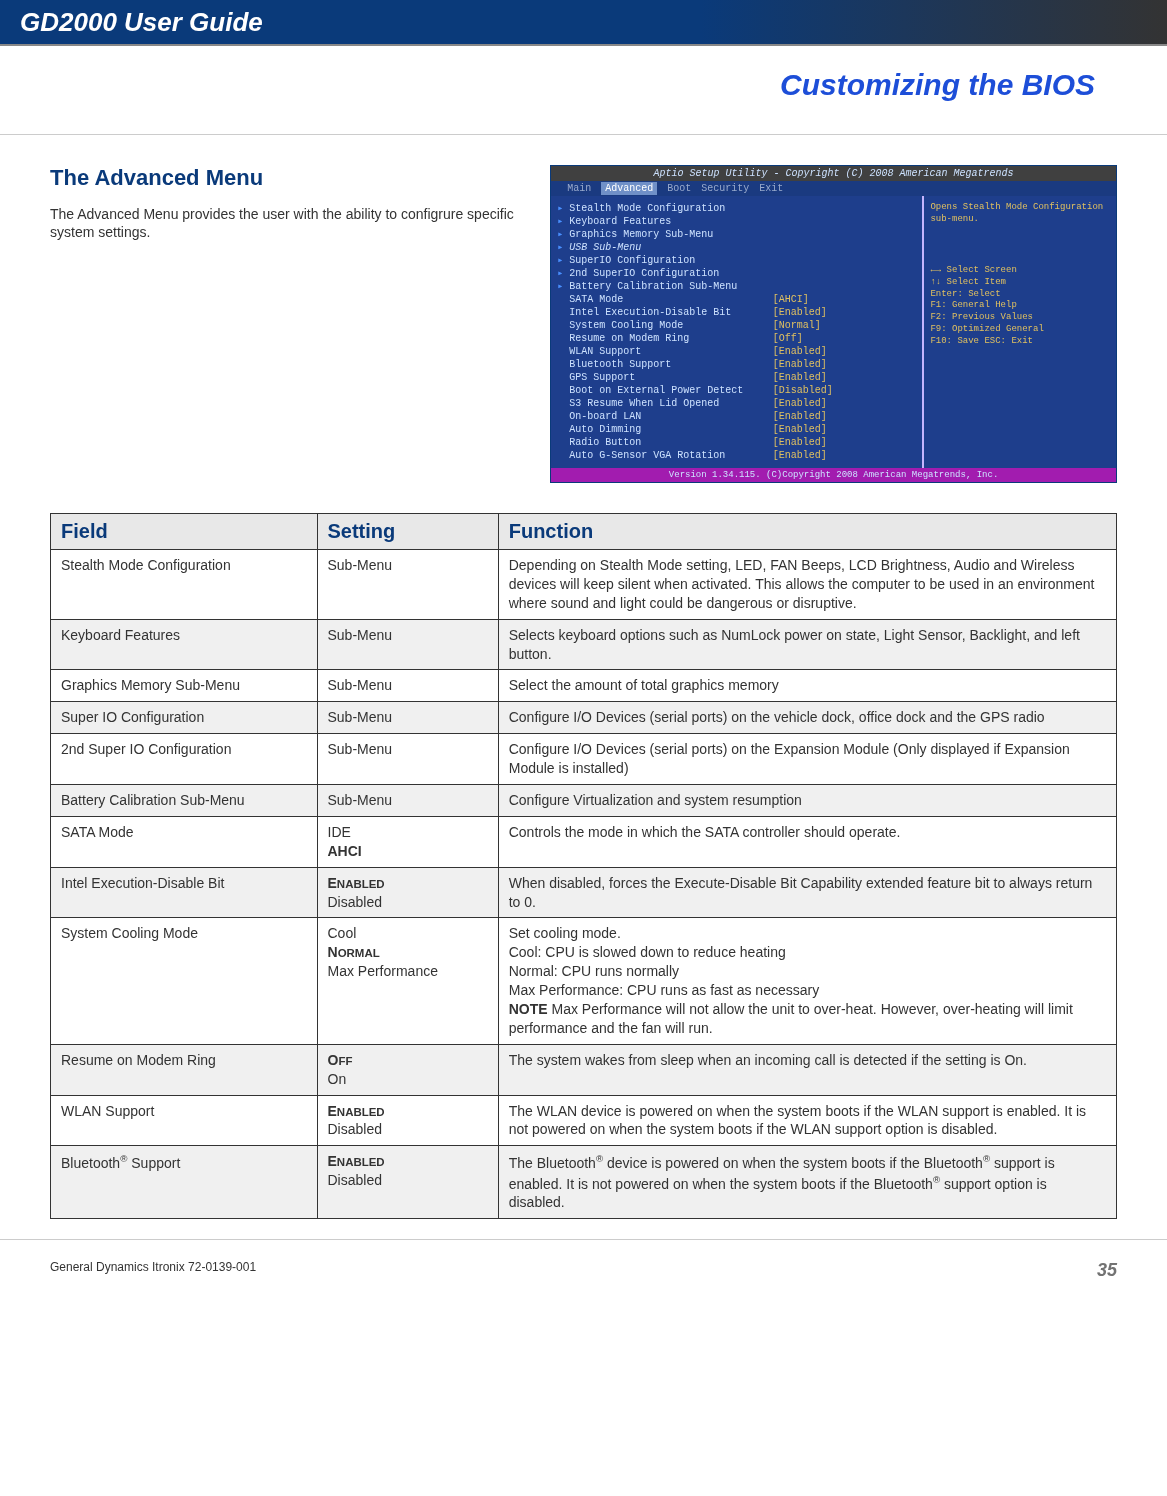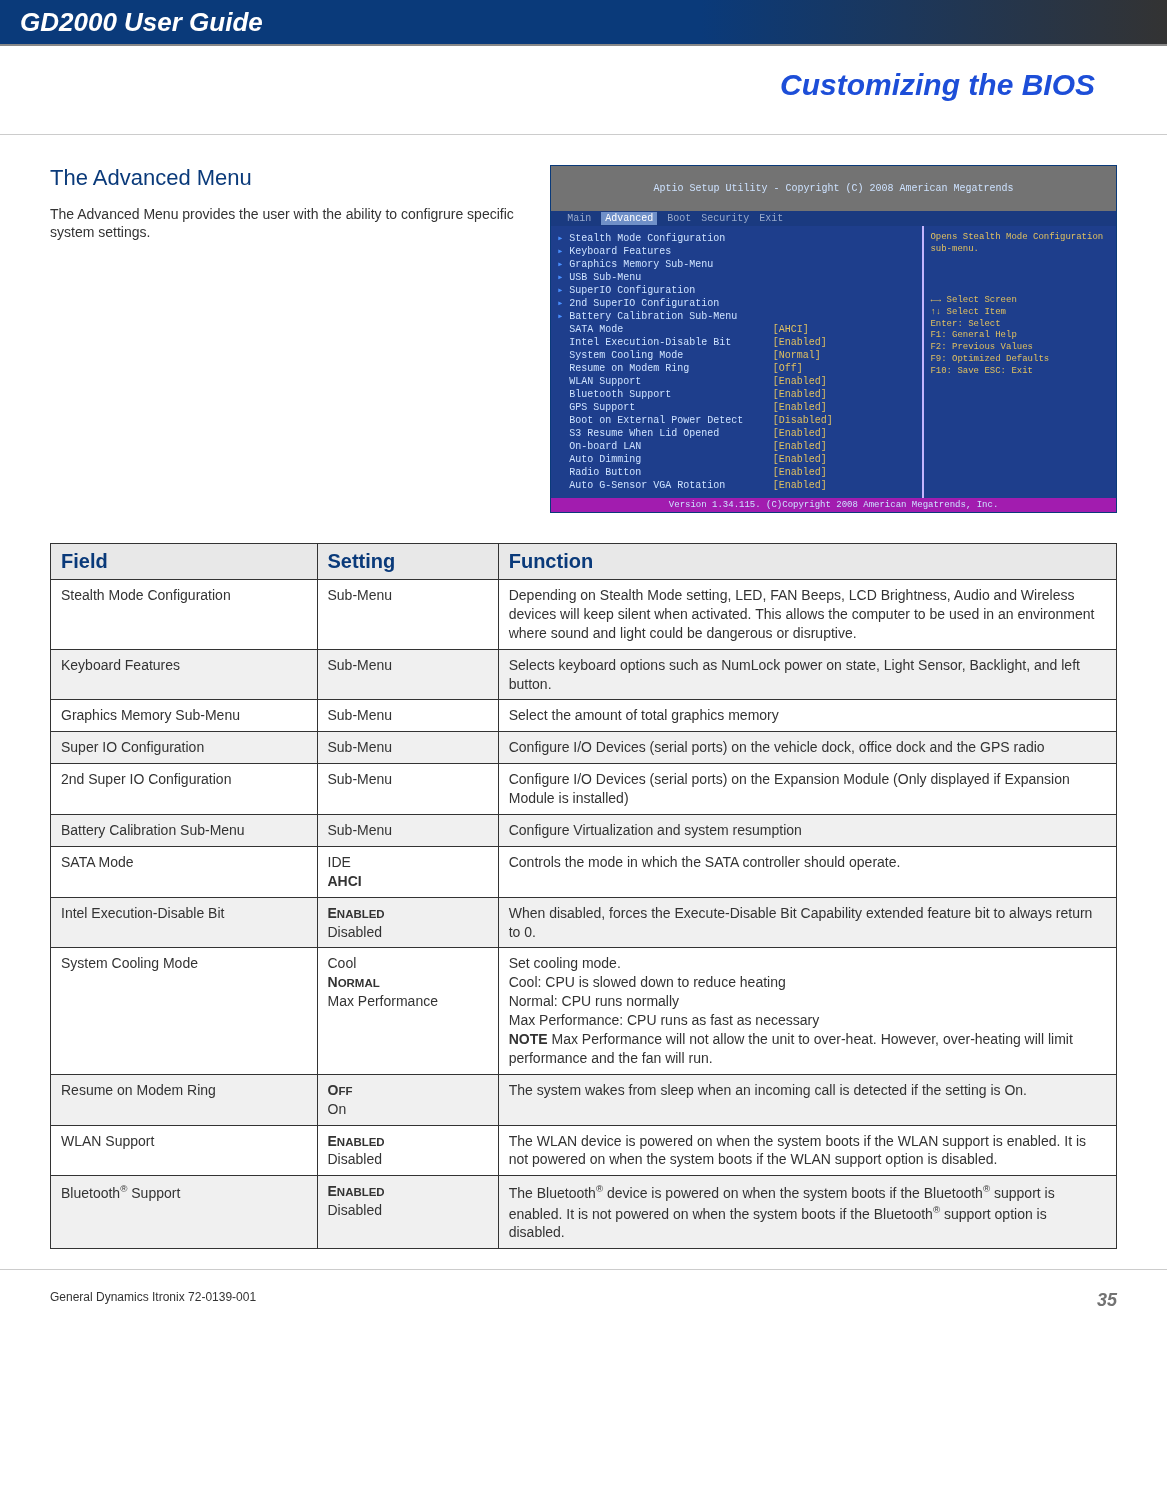--- a/index.html
+++ b/index.html
@@ -43,37 +43,38 @@
   }
   .two-col {
     display: flex;
     gap: 20px;
     margin-bottom: 30px;
   }
   .left-col { flex: 0 0 45%; }
   .right-col { flex: 1; }
   .section-title {
     color: #0a3a7a;
-    font-weight: normal;
+    font-weight: bold;
     font-size: 22px;
     margin: 0 0 8px 0;
   }
   .body-text { font-size: 14px; line-height: 1.3; }
   .bios-screenshot {
     border: 1px solid #0a3a7a;
     background: #2a50a0;
     font-family: "Courier New", monospace;
     font-size: 10px;
     color: #fff;
   }
   .bios-top {
-    background: #737373;
+    background: #404040;
     text-align: center;
-    padding: 17px;
+    padding: 2px;
     color: #cde2ff;
+    font-style: italic;
   }
   .bios-menu {
     background: #1a3a80;
     padding: 2px 16px;
     font-size: 10px;
   }
   .bios-menu span { margin-right: 10px; color: #9ac; }
   .bios-menu .sel { background: #7090c8; color: #fff; padding: 1px 4px; }
   .bios-body {
     display: flex;
@@ -159,21 +160,21 @@
               </div>
               <div class="row">
                 <span class="name menuarrow" style="white-space: pre;">Keyboard Features</span>
                 <span class="val"></span>
               </div>
               <div class="row">
                 <span class="name menuarrow" style="white-space: pre;">Graphics Memory Sub-Menu</span>
                 <span class="val"></span>
               </div>
               <div class="row">
-                <span class="name menuarrow" style="white-space: pre;">USB Sub-Menu</span>
+                <span class="name menuarrow" style="white-space: pre; font-style: italic;">USB Sub-Menu</span>
                 <span class="val"></span>
               </div>
               <div class="row">
                 <span class="name menuarrow" style="white-space: pre;">SuperIO Configuration</span>
                 <span class="val"></span>
               </div>
               <div class="row">
                 <span class="name menuarrow" style="white-space: pre;">2nd SuperIO Configuration</span>
                 <span class="val"></span>
               </div>
@@ -234,21 +235,21 @@
                 <span class="val">[Enabled]</span>
               </div>
             </div>
           <div class="bios-right" id="bios-right">
               <div style="margin-bottom: 40px;">Opens Stealth Mode Configuration sub-menu.</div>
               <div>←→  Select Screen</div>
               <div>↑↓  Select Item</div>
               <div>Enter: Select</div>
               <div>F1: General Help</div>
               <div>F2: Previous Values</div>
-              <div>F9: Optimized Defaults</div>
+              <div>F9: Optimized General</div>
               <div>F10: Save ESC: Exit</div>
             </div>
         </div>
         <div class="bios-bottom">Version 1.34.115. (C)Copyright 2008 American Megatrends, Inc.</div>
       </div>
     </div>
   </div>
 
   <table class="data">
     <thead>

